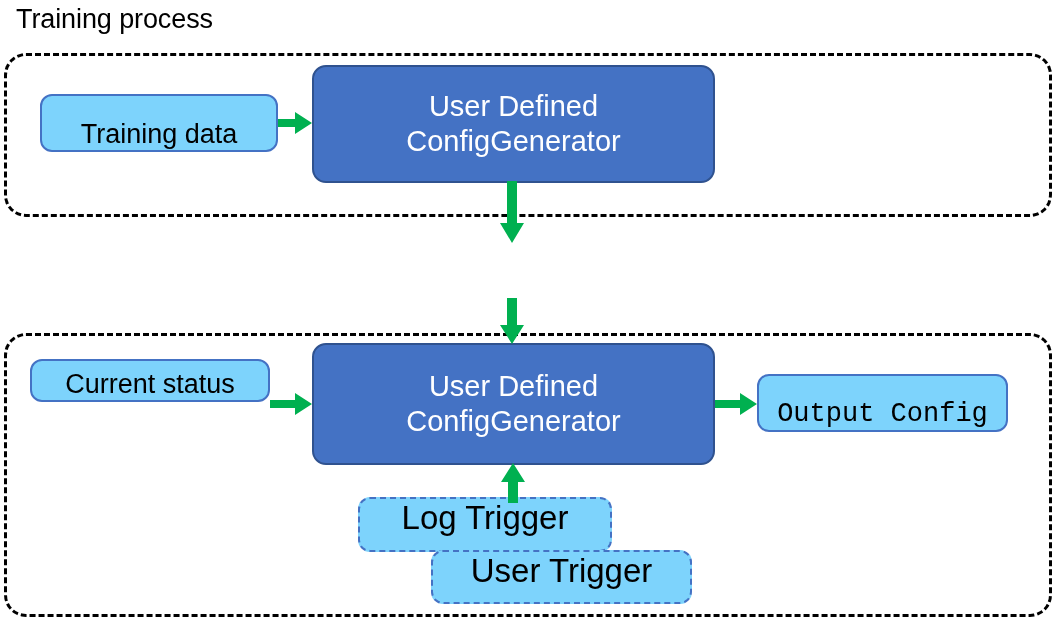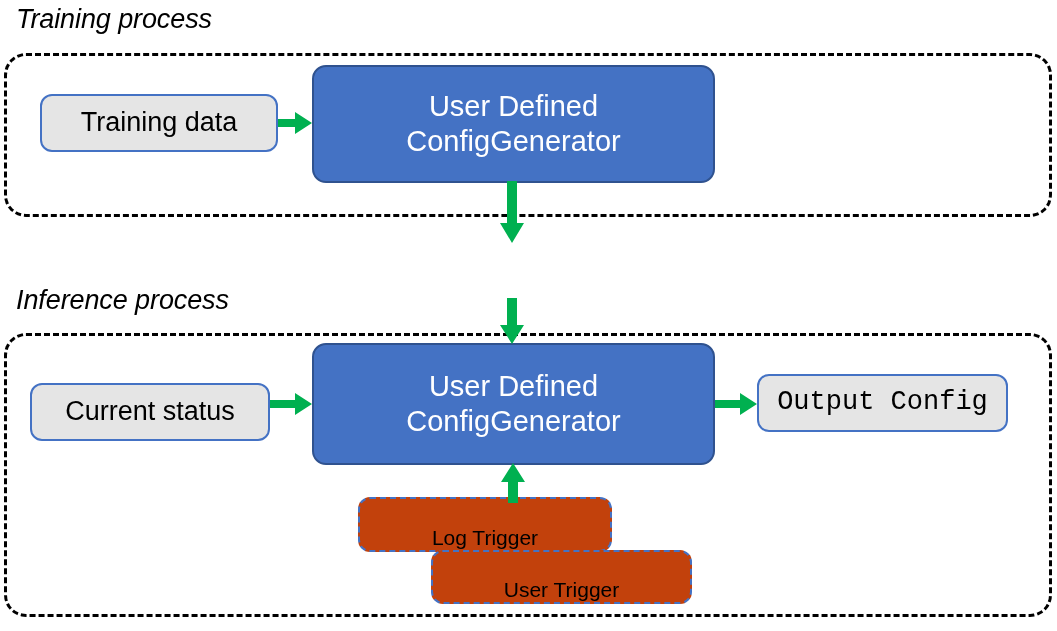--- a/index.html
+++ b/index.html
@@ -19,56 +19,55 @@
   }
 
   
   .section-caption {
     position: absolute;
     font-size: 27px;
     line-height: 32px;
     color: #000000;
     white-space: nowrap;
     letter-spacing: -0.1px;
-    font-style: italic;
   }
   #caption-training { left: 16px; top: 3px; }
   #caption-inference { left: 16px; top: 284px; }
 
   
   .process-container {
     position: absolute;
     border: 3px dashed #000000;
     border-radius: 22px;
     background: transparent;
     box-sizing: border-box;
   }
   #container-training  { left: 4px;  top: 53px;  width: 1048px; height: 164px; }
   #container-inference { left: 4px;  top: 333px; width: 1048px; height: 284px; }
 
   
   .node {
     position: absolute;
     box-sizing: border-box;
     display: flex;
-    align-items: center;
+    align-items: flex-end;
     justify-content: center;
-    background: #e5e5e5;
+    background: #7dd3fc;
     border: 2px solid #4472c4;
     border-radius: 12px;
     color: #000000;
     font-size: 27px;
     line-height: 1.15;
     white-space: nowrap;
     text-align: center;
   }
 
   #node-training-data { left: 40px;  top: 94px;  width: 238px; height: 58px; }
   #node-checkpoint    { left: 396px; top: 242px; width: 232px; height: 58px; }
-  #node-current-status{ left: 30px;  top: 383px; width: 240px; height: 58px; }
+  #node-current-status{ left: 30px;  top: 359px; width: 240px; height: 43px; }
   #node-output-config { left: 757px; top: 374px; width: 251px; height: 58px; font-family: Liberation Mono, monospace; }
 
   
   .node-filled {
     position: absolute;
     box-sizing: border-box;
     display: flex;
     flex-direction: column;
     align-items: center;
     justify-content: center;
@@ -81,27 +80,27 @@
     text-align: center;
   }
   #node-train-generator { left: 312px; top: 65px;  width: 403px; height: 118px; }
   #node-infer-generator { left: 312px; top: 343px; width: 403px; height: 122px; }
 
   
   .node-dashed {
     position: absolute;
     box-sizing: border-box;
     display: flex;
-    align-items: flex-end;
+    align-items: flex-start;
     justify-content: center;
-    background: #c2410c;
+    background: #7dd3fc;
     border: 2px dashed #4472c4;
     border-radius: 12px;
     color: #000000;
-    font-size: 21px;
+    font-size: 33px;
     line-height: 1.15;
     white-space: nowrap;
   }
   #node-log-trigger   { left: 358px; top: 497px; width: 254px; height: 55px; z-index: 3; }
   #node-clock-trigger { left: 431px; top: 550px; width: 261px; height: 54px; z-index: 4; }
 
   
   .arrow {
     position: absolute;
     z-index: 5;
@@ -115,21 +114,20 @@
   #arrow-generator-to-output        { left: 715px; top: 389px; }
   #arrow-trigger-to-generator       { left: 500px; top: 463px; }
 </style>
 </head>
 <body>
 
 <div id="canvas">
 
   <div class="section-caption" id="caption-training">Training process</div>
 
-  <div class="section-caption" id="caption-inference">Inference process</div>
 
   <div class="process-container" id="container-training"></div>
 
   <div class="process-container" id="container-inference"></div>
 
   <div class="node" id="node-training-data">
     <span>Training data</span>
   </div>
 
   <div class="node-filled" id="node-train-generator">

